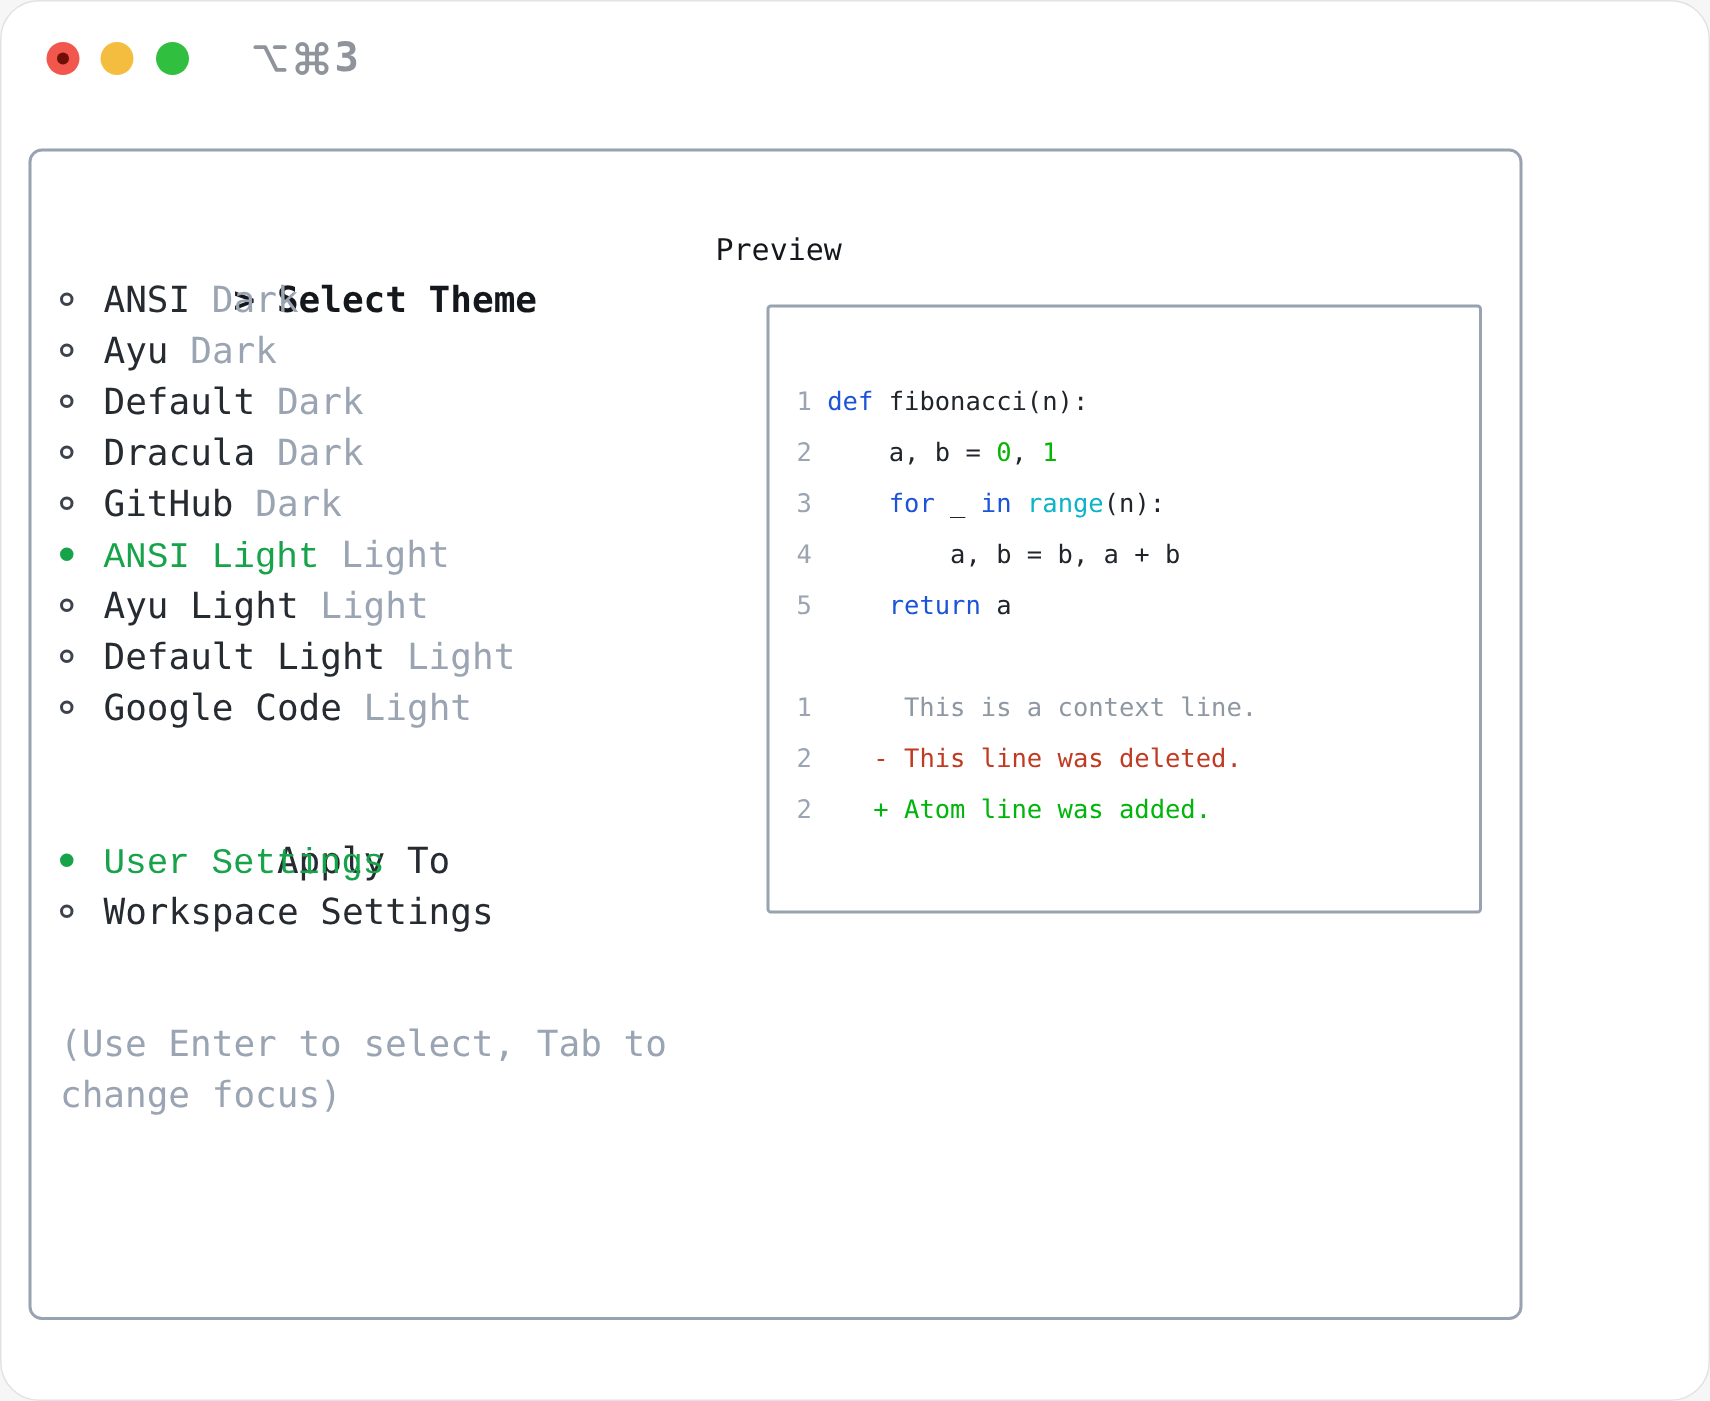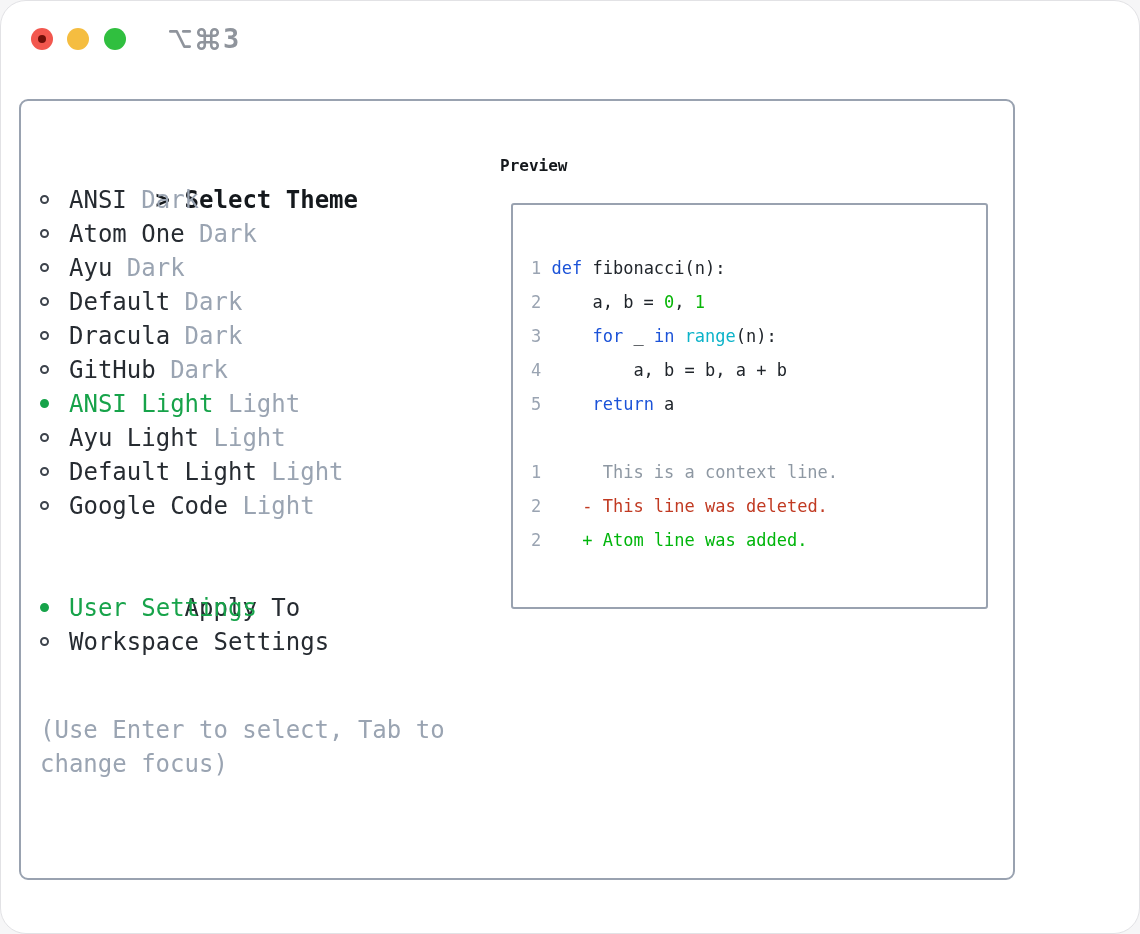--- a/index.html
+++ b/index.html
@@ -31,27 +31,27 @@
          border:2px solid var(--border);border-radius:9px;background:#fff;}
   
   .left{position:absolute;left:19px;top:48px;width:436px;}
   .row{height:34px;line-height:34px;font-size:24px;white-space:pre;color:var(--text);}
   .marker{display:inline-block;width:29px;}
   .hdr{font-weight:bold;color:#14181c;}
   .radio{display:inline-block;width:9px;height:9px;border:2.5px solid #3d434c;
          border-radius:50%;vertical-align:middle;position:relative;top:-2px;}
   .radio.sel{background:var(--green);border-color:var(--green);}
   .nm{color:var(--text);}
-  .nm.sel{color:var(--green);}
+  .nm.sel{color:var(--green);font-family:Liberation Mono, monospace;}
   .tag{color:var(--muted);}
   .spacer{height:34px;}
   .help{margin-top:54px;width:436px;color:var(--muted);font-size:24px;line-height:34px;}
   
-  .preview-title{position:absolute;left:479px;top:48px;height:34px;line-height:34px;
-                 font-size:16px;font-weight:bold;color:#14181c;}
+  .preview-title{position:absolute;left:456px;top:48px;height:34px;line-height:34px;
+                 font-size:20px;font-weight:normal;color:#14181c;}
   .preview-box{position:absolute;left:490px;top:102px;width:477px;height:406px;
                border:2px solid var(--border);border-radius:3px;
                padding:46px 0 0 18px;overflow:hidden;background:#fff;}
   .pline{height:34px;line-height:34px;font-size:17px;white-space:pre;}
   .ln{color:var(--muted);}
   .tok.fg{color:var(--fg);}  .tok.kw{color:var(--kw);}
   .tok.num{color:var(--num);} .tok.fn{color:var(--fn);}
   .tok.ctx{color:var(--ctx);} .tok.del{color:var(--del);}
   .tok.add{color:var(--add);}
 </style>
@@ -81,21 +81,20 @@
   </div>
 
   <div class="panel">
 
     <div class="left">
       <div class="row">
         <span class="marker hdr">&gt;</span><span class="hdr">Select Theme</span>
       </div>
       <div id="theme-items">
           <div class="row"><span class="marker"><span class="radio"></span></span><span class="nm">ANSI</span><span class="tag"> Dark</span></div>
-          <div class="row"><span class="marker"><span class="radio"></span></span><span class="nm">Atom One</span><span class="tag"> Dark</span></div>
           <div class="row"><span class="marker"><span class="radio"></span></span><span class="nm">Ayu</span><span class="tag"> Dark</span></div>
           <div class="row"><span class="marker"><span class="radio"></span></span><span class="nm">Default</span><span class="tag"> Dark</span></div>
           <div class="row"><span class="marker"><span class="radio"></span></span><span class="nm">Dracula</span><span class="tag"> Dark</span></div>
           <div class="row"><span class="marker"><span class="radio"></span></span><span class="nm">GitHub</span><span class="tag"> Dark</span></div>
           <div class="row"><span class="marker"><span class="radio sel"></span></span><span class="nm sel">ANSI Light</span><span class="tag"> Light</span></div>
           <div class="row"><span class="marker"><span class="radio"></span></span><span class="nm">Ayu Light</span><span class="tag"> Light</span></div>
           <div class="row"><span class="marker"><span class="radio"></span></span><span class="nm">Default Light</span><span class="tag"> Light</span></div>
           <div class="row"><span class="marker"><span class="radio"></span></span><span class="nm">Google Code</span><span class="tag"> Light</span></div>
         </div>
       <div class="spacer"></div>

